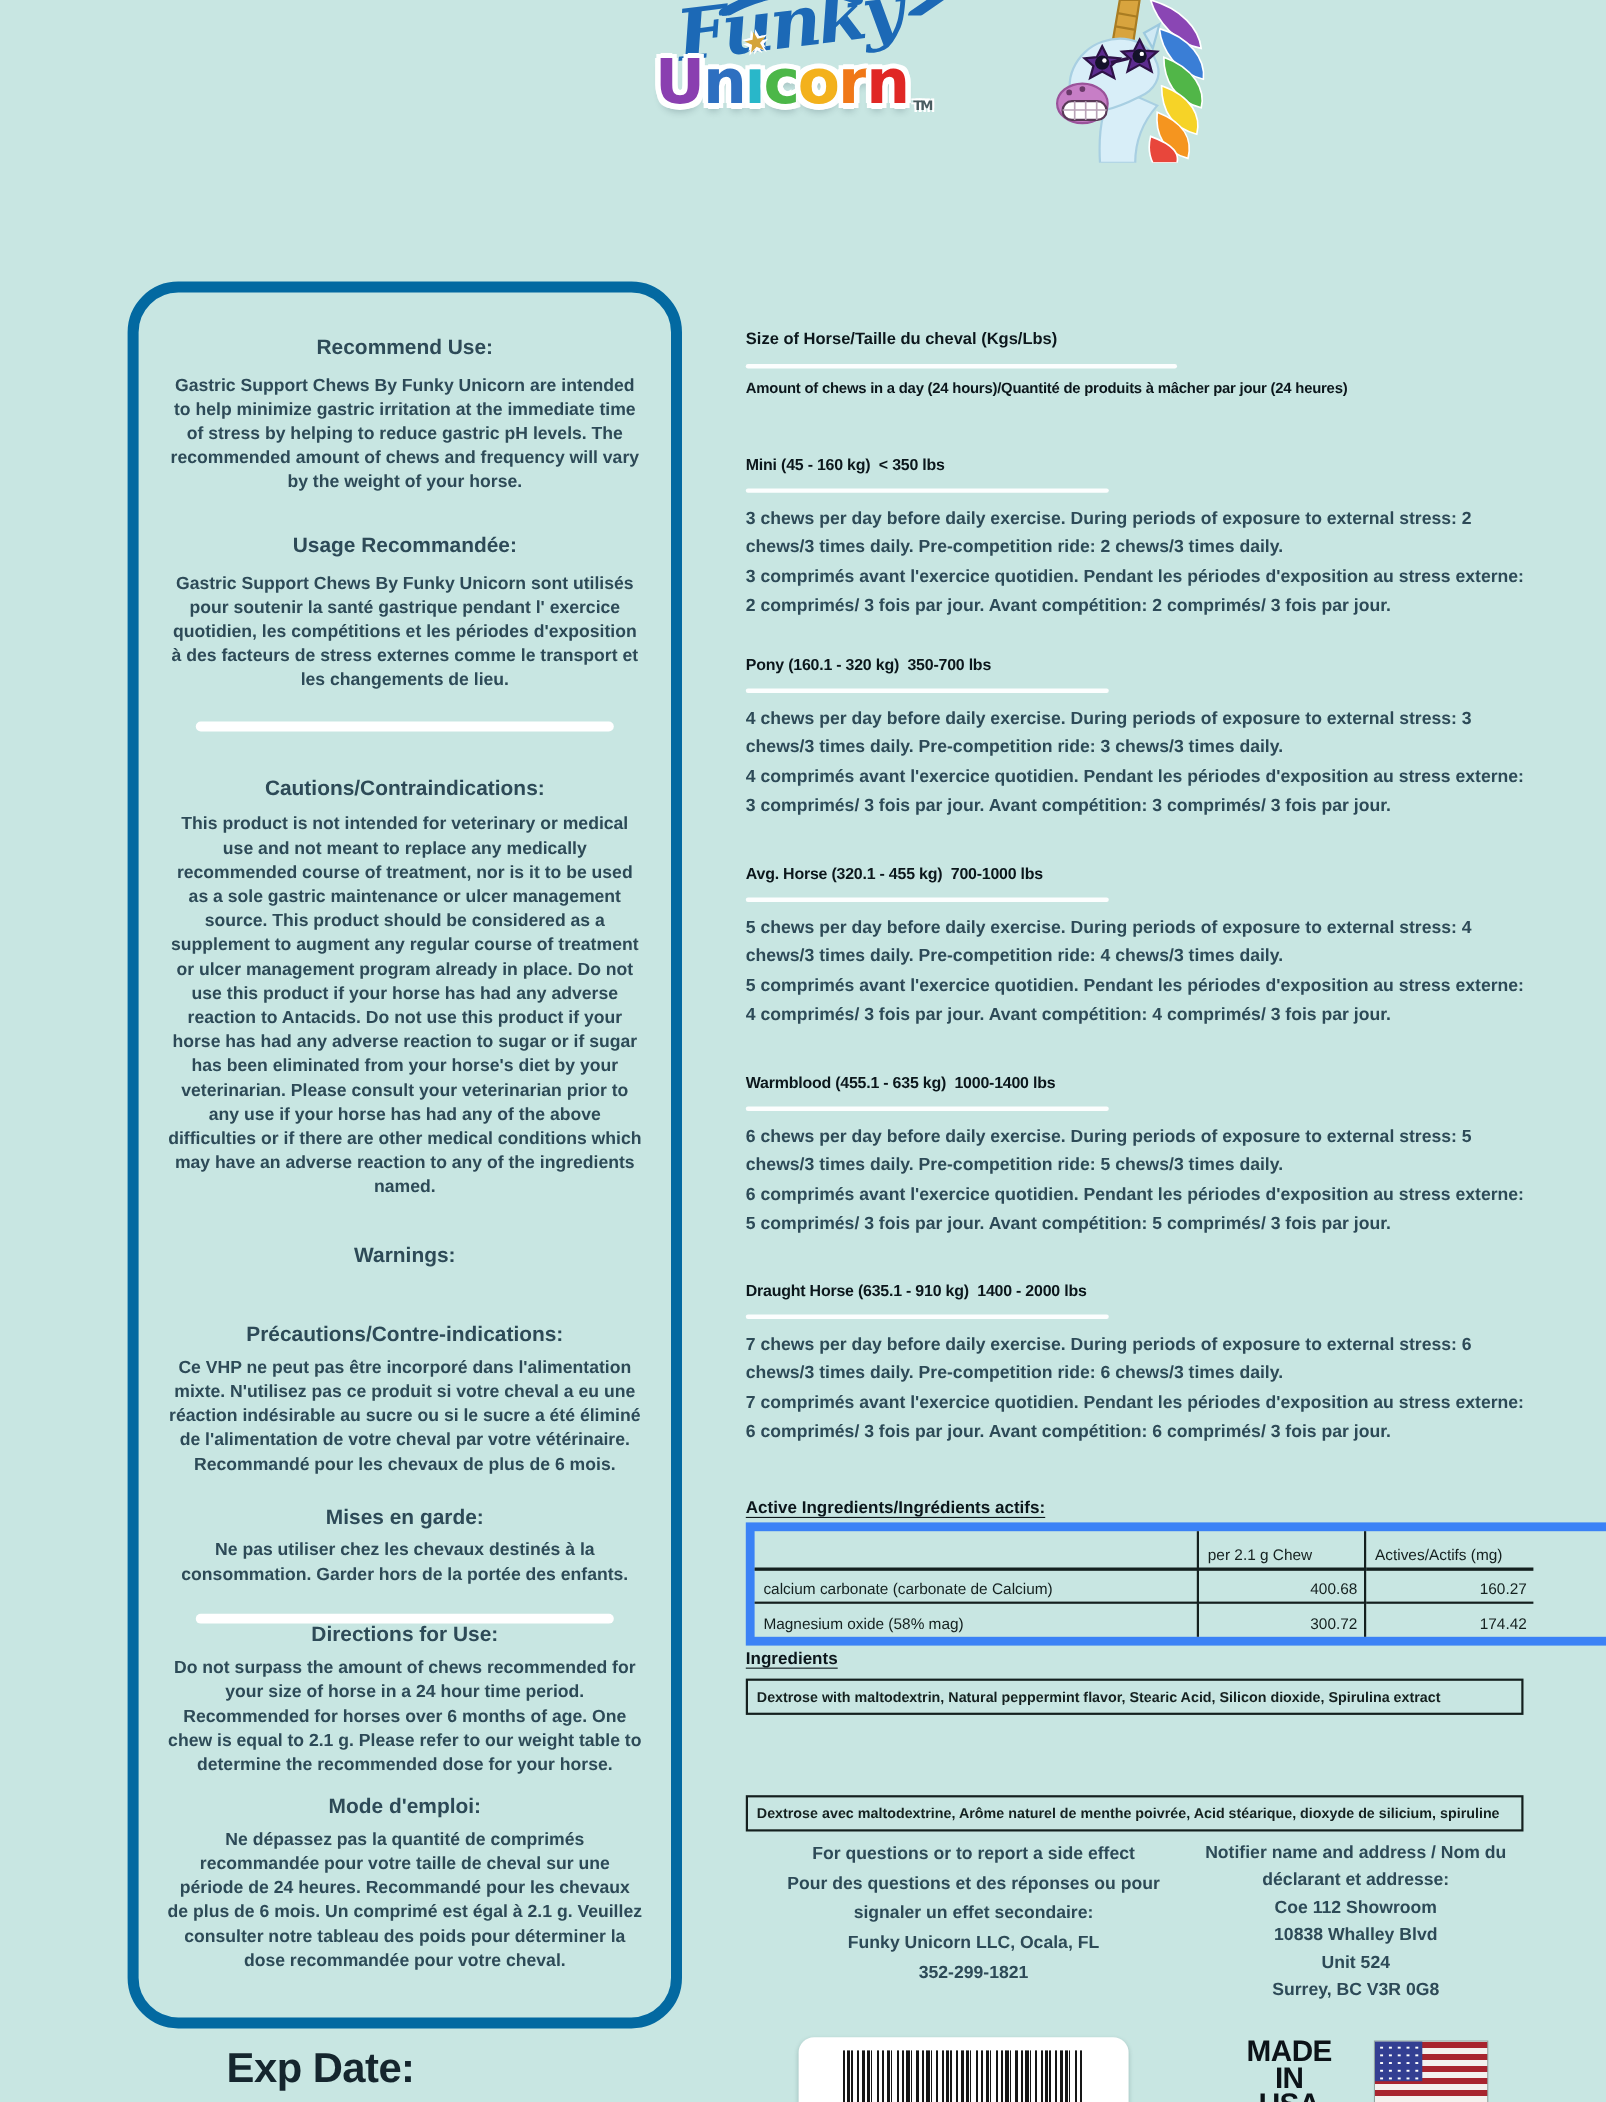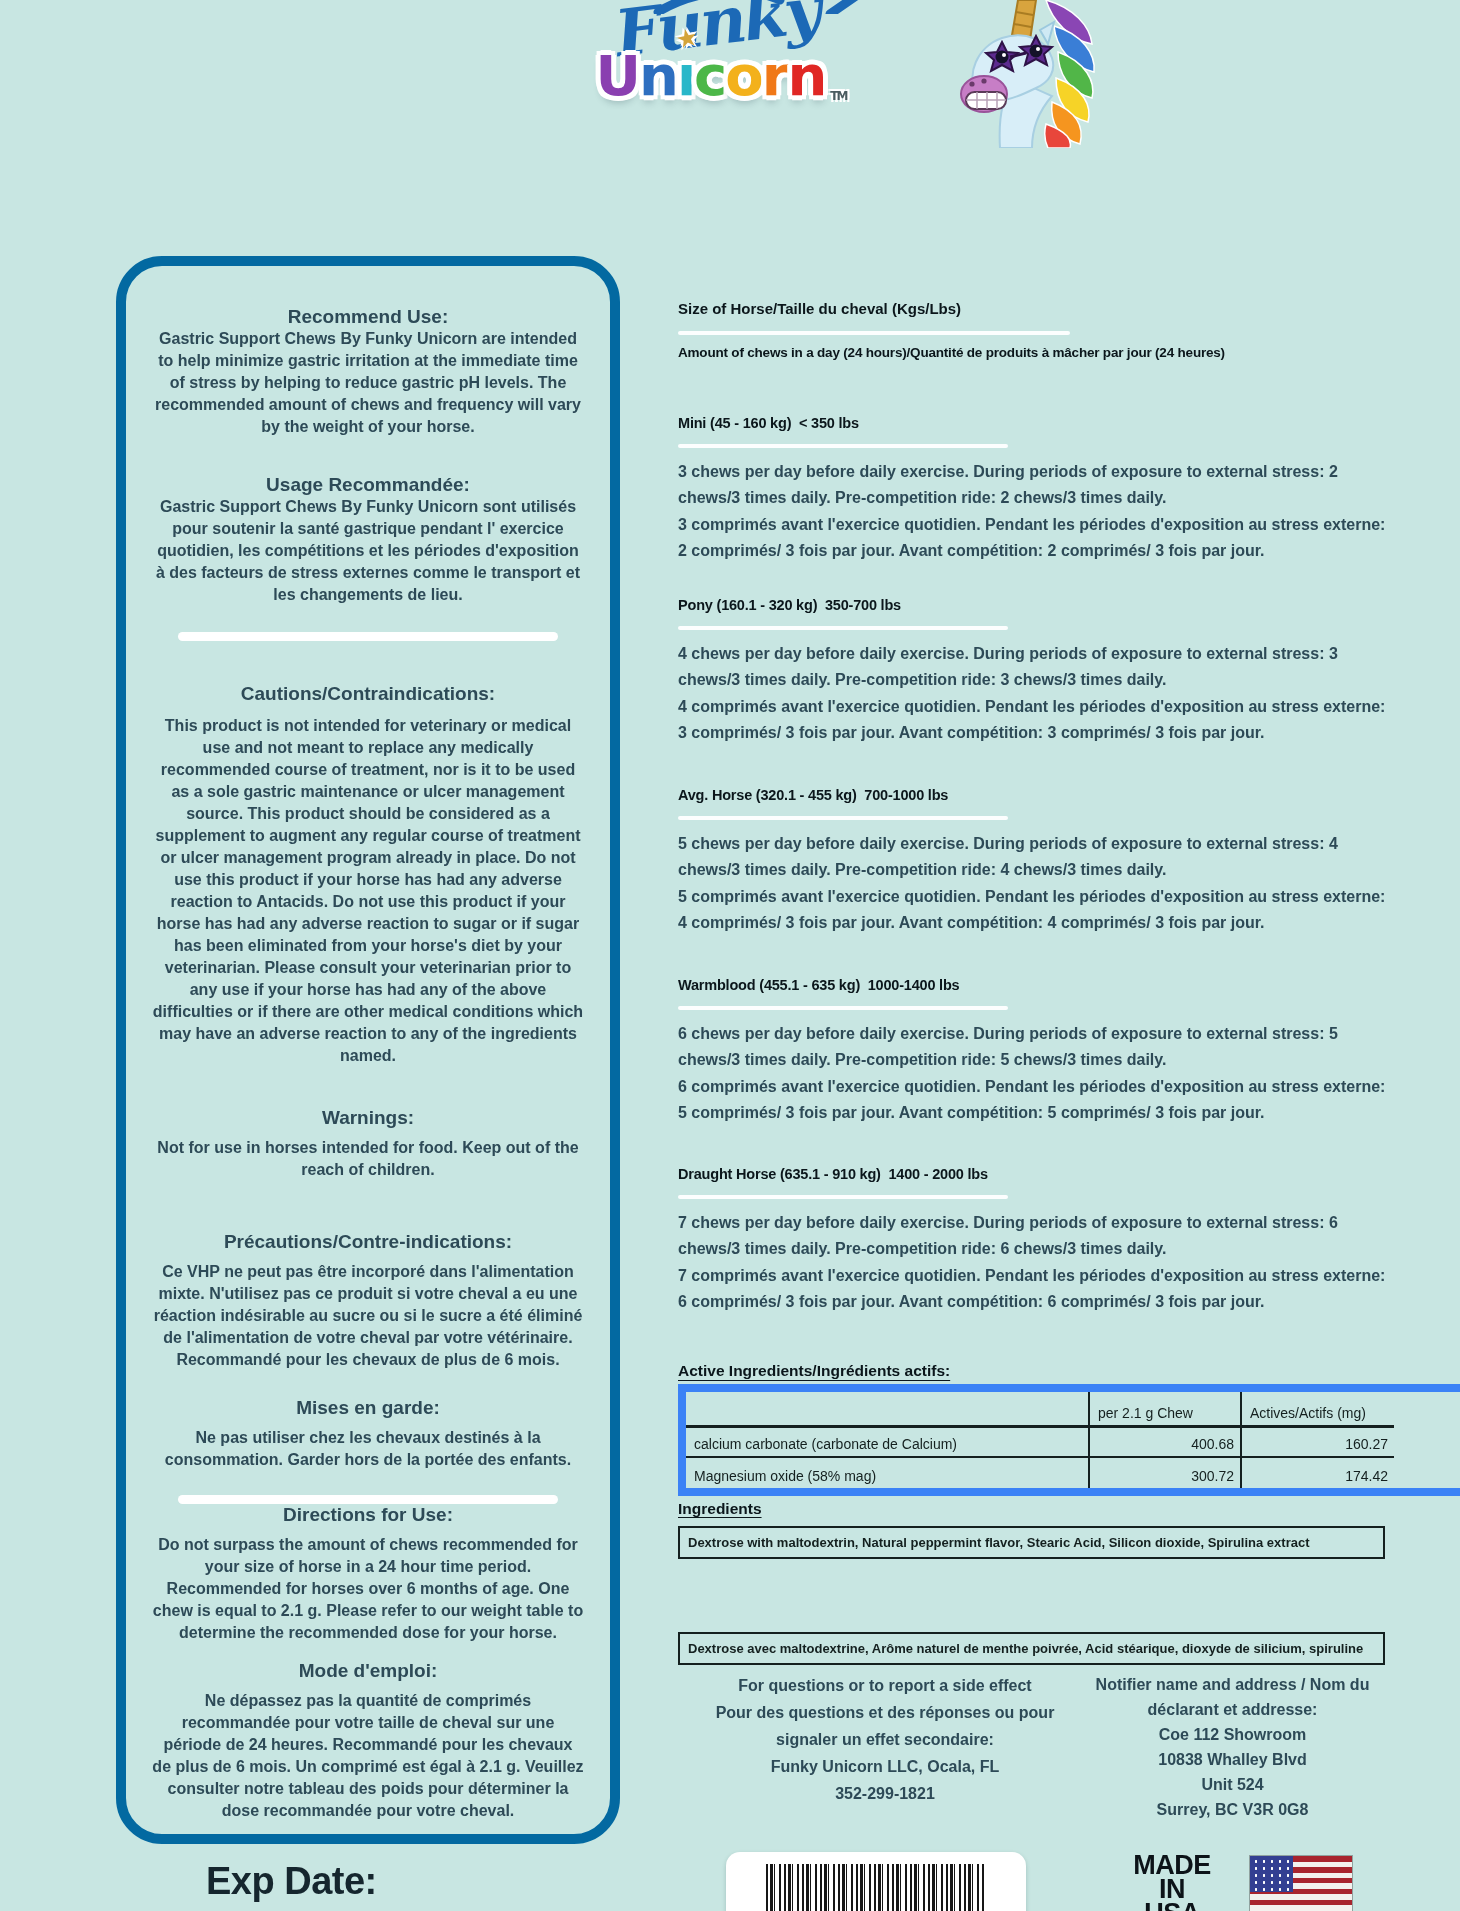--- a/index.html
+++ b/index.html
@@ -20,21 +20,21 @@
   .star{position:absolute;left:50%;top:-22px;transform:translateX(-50%) rotate(-12deg);
         font-size:25px;text-shadow:-2px -2px 0 #fff,2px -2px 0 #fff,-2px 2px 0 #fff,2px 2px 0 #fff;}
   .tm{font-size:12px;font-weight:700;color:#4a5c60;margin-left:5px;margin-bottom:2px;
       text-shadow:-2px -2px 0 #fff,2px -2px 0 #fff,-2px 2px 0 #fff,2px 2px 0 #fff;}
   .mascot{left:950px;top:0;}
   
   .panel{left:116px;top:256px;width:504px;height:1588px;box-sizing:border-box;
          border:10px solid #0369a1;border-radius:46px;padding:40px 26px 0 26px;
          text-align:center;color:#2d4a57;}
   .phead{font-size:19px;font-weight:700;}
-  .pbody{font-size:16px;font-weight:600;line-height:22px;}
+  .pbody{font-size:16px;font-weight:600;line-height:22px;margin-top:12px;}
   .pdivider{height:9px;background:#fff;border-radius:6px;width:88%;margin:26px auto 0 auto;}
   
   .rc-head{color:#0b161b;font-weight:700;}
   .whiteline{background:rgba(255,255,255,.95);height:4px;border-radius:2px;}
   .hsec-head{font-size:14.5px;font-weight:700;color:#0b161b;letter-spacing:-.2px;}
   .rbody{width:715px;font-size:16px;font-weight:600;line-height:26px;color:#2d4a57;}
   
   .ai-title{font-size:15.5px;font-weight:700;color:#0b161b;text-decoration:underline;text-underline-offset:4px;}
   .ai-table{left:678px;top:1384px;width:848px;display:grid;
             grid-template-columns:404px 152px 152px;grid-template-rows:36px 30px 30px;
@@ -144,21 +144,20 @@
     <div class="phead">Usage Recommandée:</div>
     <div class="pbody">Gastric Support Chews By Funky Unicorn sont utilisés pour soutenir la santé gastrique pendant l' exercice quotidien, les compétitions et les périodes d'exposition à des facteurs de stress externes comme le transport et les changements de lieu.</div>
   </div>
   <div class="pdivider"></div>
   <div style="margin-top:42px">
     <div class="phead">Cautions/Contraindications:</div>
     <div class="pbody" style="margin-top:10px">This product is not intended for veterinary or medical use and not meant to replace any medically recommended course of treatment, nor is it to be used as a sole gastric maintenance or ulcer management source.  This product should be considered as a supplement to augment any regular course of treatment or ulcer management program already in place.  Do not use this product if your horse has had any adverse reaction to Antacids.  Do not use this product if your horse has had any adverse reaction to sugar or if sugar has been eliminated from your horse's diet by your veterinarian. Please consult your veterinarian prior to any use if your horse has had any of the above difficulties or if there are other medical conditions which may have an adverse reaction to any of the ingredients named.</div>
   </div>
   <div style="margin-top:40px">
     <div class="phead">Warnings:</div>
-    <div class="pbody" style="margin-top:8px">Not for use in horses intended for food. Keep out of the reach of children.</div>
   </div>
   <div style="margin-top:50px">
     <div class="phead">Précautions/Contre-indications:</div>
     <div class="pbody" style="margin-top:8px">Ce VHP ne peut pas être incorporé dans l'alimentation mixte.  N'utilisez pas ce produit si votre cheval a eu une réaction indésirable au sucre ou si le sucre a été éliminé de l'alimentation de votre cheval par votre vétérinaire. Recommandé pour les chevaux de plus de 6 mois.</div>
   </div>
   <div style="margin-top:26px">
     <div class="phead">Mises en garde:</div>
     <div class="pbody" style="margin-top:8px">Ne pas utiliser chez les chevaux destinés à la consommation. Garder hors de la portée des enfants.</div>
   </div>
   <div class="pdivider" style="margin-top:24px"></div>

